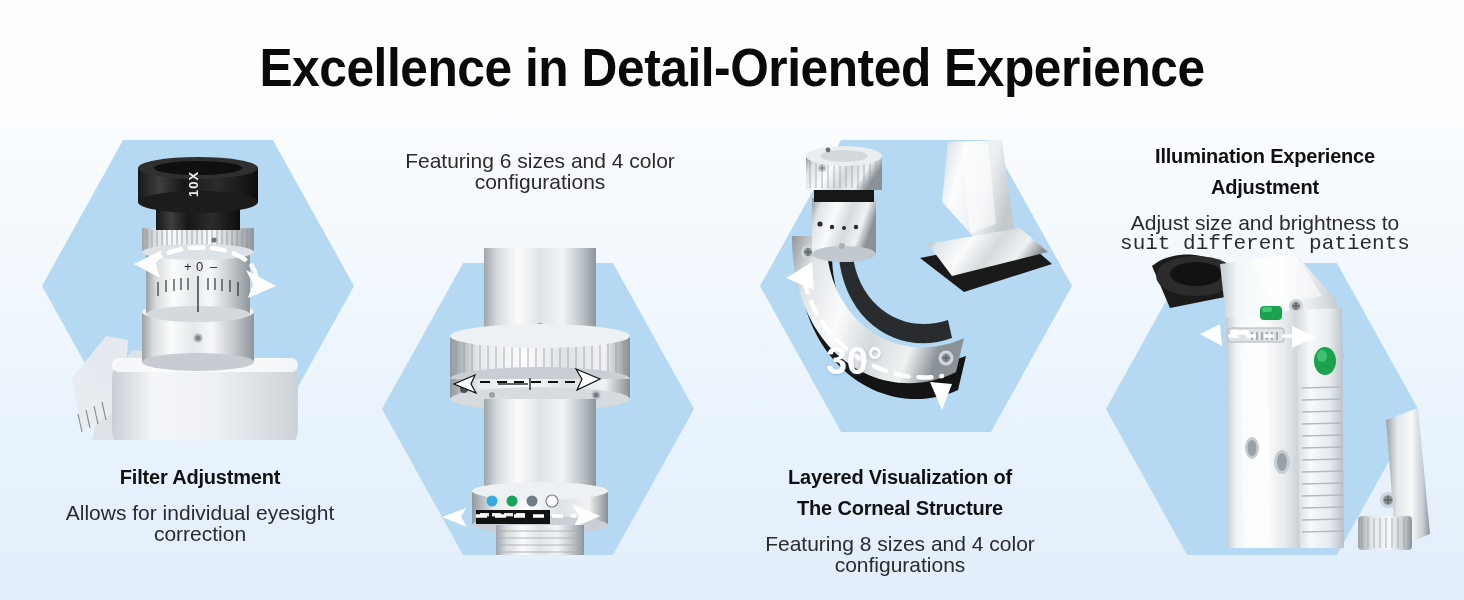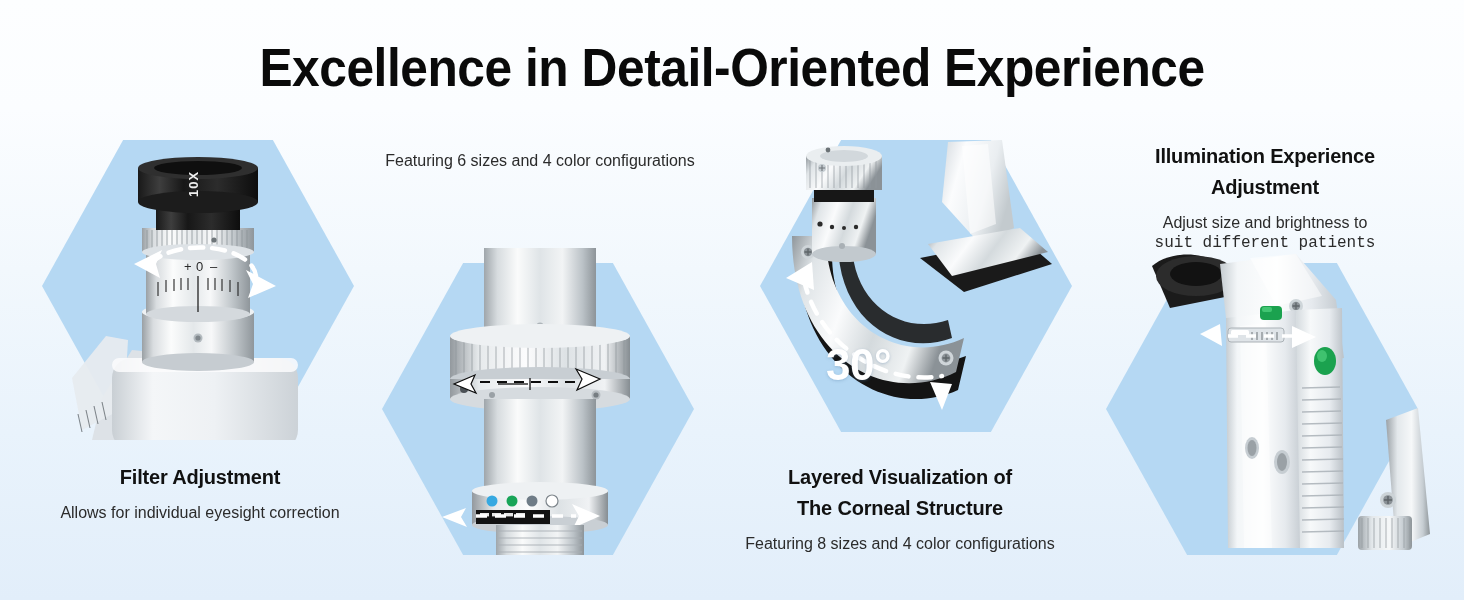--- a/index.html
+++ b/index.html
@@ -47,34 +47,34 @@
   
   .txt-block { position: absolute; text-align: center; }
   .txt-head {
     font-size: 20px;
     line-height: 31px;
     font-weight: 700;
     color: #111111;
     letter-spacing: -0.2px;
   }
   .txt-sub {
-    font-size: 16px;
+    font-size: 21px;
     line-height: 21px;
     font-weight: 400;
     color: #2b2b2b;
     margin-top: 9px;
   }
 
   
   .art { position: absolute; }
   .art svg { display: block; }
 
   .deg-label {
     position: absolute;
-    font-size: 44px;
+    font-size: 38px;
     font-weight: 700;
     color: #ffffff;
     letter-spacing: -0.5px;
     text-shadow: 0 1px 3px rgba(90,130,170,.35);
   }
 </style>
 </head>
 <body>
 
 <div class="stage">

